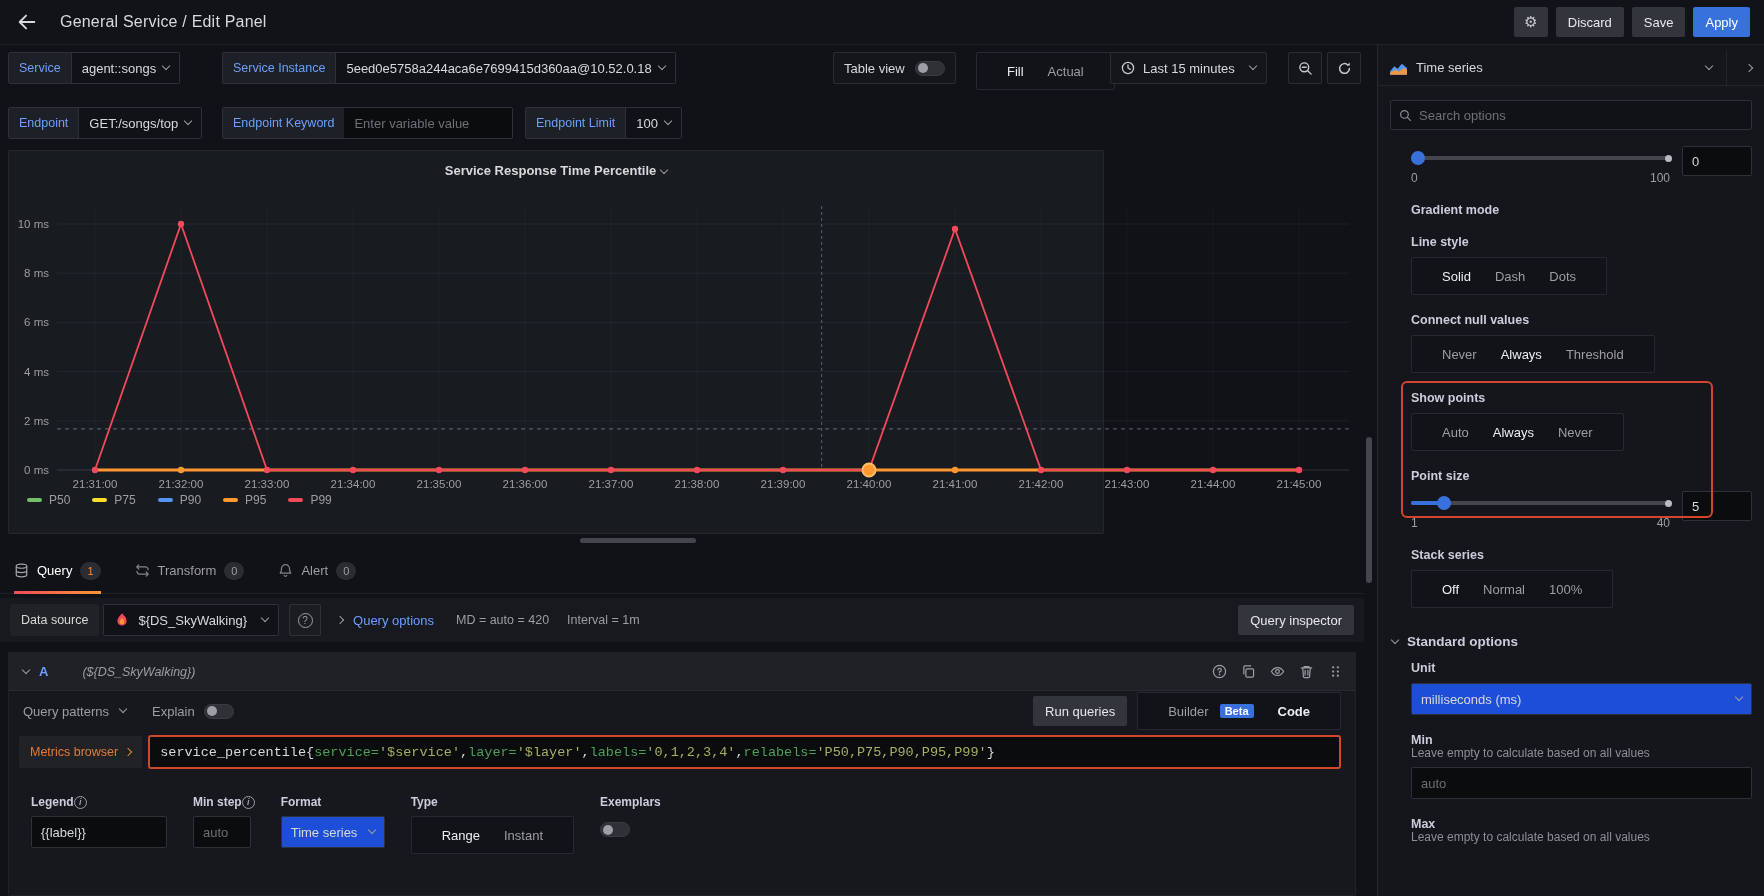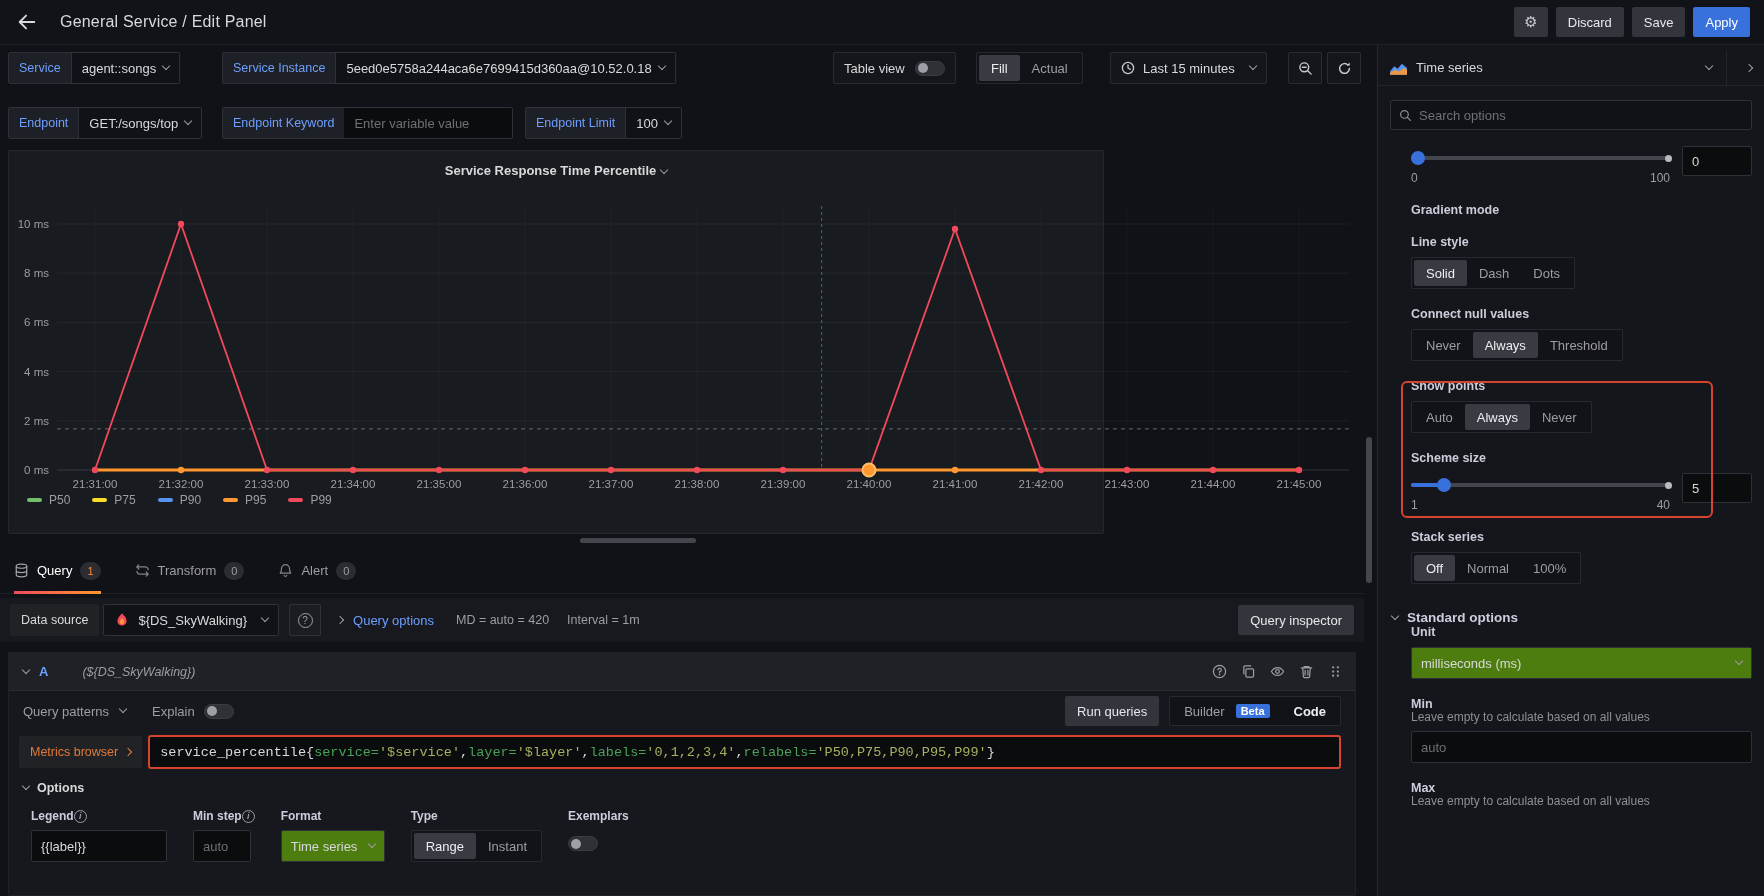--- a/index.html
+++ b/index.html
@@ -29,21 +29,21 @@
   
   .chip{display:inline-flex;height:32px;border:1px solid var(--border);border-radius:2px;overflow:hidden}
   .chip .lab{background:#1d2026;color:var(--link);display:flex;align-items:center;padding:0 10px;font-size:12.5px;white-space:nowrap}
   .chip .val{background:#111217;display:flex;align-items:center;padding:0 10px;border-left:1px solid var(--border);white-space:nowrap}
   .chip input{background:#0b0c0e;border:none;outline:none;color:var(--text);padding:0 10px;font-size:13px;width:168px}
   .chip input::placeholder{color:#6f7076}
   
   .tool{height:32px;border:1px solid var(--border2);border-radius:2px;background:#15161b;display:inline-flex;align-items:center;padding:0 10px;color:var(--text)}
   .toggle{width:30px;height:15px;border-radius:8px;background:#2f3137;border:1px solid #3a3c42;position:relative;display:inline-block;cursor:pointer}
   .toggle::after{content:'';position:absolute;left:2px;top:1.5px;width:10px;height:10px;border-radius:50%;background:#9fa0a7}
-  .segwrap{display:inline-flex;height:32px;border:1px solid var(--border2);border-radius:2px;background:#121318;align-items:stretch;padding:2px}
+  .segwrap{display:inline-flex;height:32px;border:1px solid var(--border2);border-radius:2px;background:#121318;align-items:stretch;padding:18px}
   .seg-opt{display:flex;align-items:center;padding:0 12px;color:var(--dim);cursor:pointer;font-size:13px;border-radius:2px;white-space:nowrap}
   .seg-opt.sel{background:#383b42;color:#eceef1;font-weight:500}
   
   #panel{position:absolute;left:8px;top:150px;width:1096px;height:384px;background:var(--panel);
     border:1px solid rgba(204,204,220,0.07);border-radius:2px}
   #panel-title{position:absolute;left:0;top:12px;width:100%;text-align:center;font-weight:600;font-size:13px;cursor:pointer}
   #panel-title .caret{margin-left:5px}
   svg text.tick{fill:#9d9da3;font-size:11.5px;font-family:"Liberation Sans",sans-serif}
   #chart-legend{position:absolute;left:18px;top:342px;display:flex;gap:22px;align-items:center}
   #chart-legend .item{display:flex;align-items:center;gap:7px;color:var(--dim);font-size:12px;cursor:pointer}
@@ -74,21 +74,21 @@
   .mono{font-family:"Liberation Mono","DejaVu Sans Mono",monospace}
   #metricsrow{display:flex;align-items:stretch;padding:4px 14px 0 10px;gap:6px}
   #mbrowser{background:#202226;border-radius:2px;display:flex;align-items:center;padding:0 11px;color:#e07b39;font-size:12.5px;font-weight:500;cursor:pointer;height:32px;align-self:center}
   #query-code{flex:1;background:#0b0c0e;border:2px solid var(--ann);border-radius:3px;height:34px;display:flex;align-items:center;
     padding:0 10px;font-size:13.5px;white-space:nowrap;overflow:hidden}
   .tok-plain{color:#d8d9da}.tok-key{color:#4aa157}.tok-str{color:#a8b061}
   .optlabel{font-size:12px;font-weight:600;color:#ccccdc;display:flex;align-items:center;}
   .infodot{width:13px;height:13px;border:1.3px solid var(--dim);border-radius:50%;color:var(--dim);font-size:9px;display:inline-flex;align-items:center;justify-content:center;font-style:italic}
   .tinput{background:#0b0c0e;border:1px solid var(--border);border-radius:2px;height:32px;color:var(--text);padding:0 9px;font-size:13px;outline:none}
   .tinput::placeholder{color:#6f7076}
-  .select{background:#4d7c0f;border:1px solid var(--border);border-radius:2px;height:32px;display:flex;align-items:center;padding:0 9px;cursor:pointer}
+  .select{background:#1d4ed8;border:1px solid var(--border);border-radius:2px;height:32px;display:flex;align-items:center;padding:0 9px;cursor:pointer}
   .select .caret{margin-left:auto}
   
   #sidebar{position:absolute;left:1377px;top:45px;width:387px;height:851px;background:#15161b;border-left:1px solid rgba(204,204,220,0.1)}
   #sb-head{height:36px;margin-top:5px;border-bottom:1px solid rgba(204,204,220,0.08);display:flex;align-items:center;padding:0 12px;cursor:pointer}
   #sb-collapse{margin-left:auto;height:36px;display:flex;align-items:center;padding-left:12px;border-left:1px solid rgba(204,204,220,0.08);color:var(--dim)}
   #sb-search{margin:14px 12px 0;height:30px;background:#111217;border:1px solid var(--border);border-radius:2px;display:flex;align-items:center;padding:0 8px;gap:7px;color:#8e8e96}
   #sb-tabs{margin:12px 12px 0;display:flex;height:30px}
   #sb-tabs .t{flex:1;display:flex;align-items:center;justify-content:center;color:var(--dim);cursor:pointer;border-radius:2px}
   #sb-tabs .t.sel{background:#383b42;color:#fff;font-weight:500}
   .sb-group{padding:0 12px 0 33px;margin-top:18px}
@@ -404,24 +404,20 @@
         <span class="tok-key">labels=</span>
         <span class="tok-str">'0,1,2,3,4'</span>
         <span class="tok-plain">, </span>
         <span class="tok-key">relabels=</span>
         <span class="tok-str">'P50,P75,P90,P95,P99'</span>
         <span class="tok-plain">}</span>
       </div>
   </div>
 
   <div style="padding:12px 14px 0 14px">
-    <span class="flex" style="gap:8px;cursor:pointer">
-      <span class="caret" style="margin:0"></span>
-      <span style="font-size:12.5px;font-weight:600">Options</span>
-    </span>
     <div style="display:flex;gap:26px;margin:14px 0 0 8px;align-items:flex-start">
       <div>
         <div class="optlabel">
             <span>Legend</span>
             <span class="infodot">i</span>
           </div>
         <input class="tinput" style="width: 136px; margin-top: 7px;" value="{{label}}">
       </div>
       <div>
         <div class="optlabel">
@@ -525,21 +521,21 @@
   <div class="sb-group">
     <div class="sb-label">Show points</div>
     <div class="segwrap">
         <span class="seg-opt">Auto</span>
         <span class="seg-opt sel">Always</span>
         <span class="seg-opt">Never</span>
       </div>
   </div>
 
   <div class="sb-group">
-    <div class="sb-label">Scheme size</div>
+    <div class="sb-label">Point size</div>
     <div class="slider-row">
       <div class="slider-col">
         <div class="slider">
           <div class="track"></div>
           <div class="fillbar" style="width:33px"></div>
           <div class="knob" style="left:26px"></div>
           <div class="enddot"></div>
         </div>
         <div class="slider-minmax">
           <span>1</span>
@@ -559,21 +555,21 @@
         <span class="seg-opt">Normal</span>
         <span class="seg-opt">100%</span>
       </div>
   </div>
 
   <div class="sb-group flex" style="padding-left:14px;gap:9px;margin-top:26px;cursor:pointer">
     <span class="caret" style="margin:0"></span>
     <span style="font-weight:600;font-size:13.5px;color:#ccccdc">Standard options</span>
   </div>
 
-  <div class="sb-group" style="margin-top:0">
+  <div class="sb-group" style="margin-top:12px">
     <div class="sb-label">Unit</div>
     <div class="select">
       <span>milliseconds (ms)</span>
         <span class="caret"></span>
     </div>
   </div>
 
   <div class="sb-group">
     <div class="sb-label" style="margin-bottom:3px">Min</div>
     <div class="helper">Leave empty to calculate based on all values</div>

